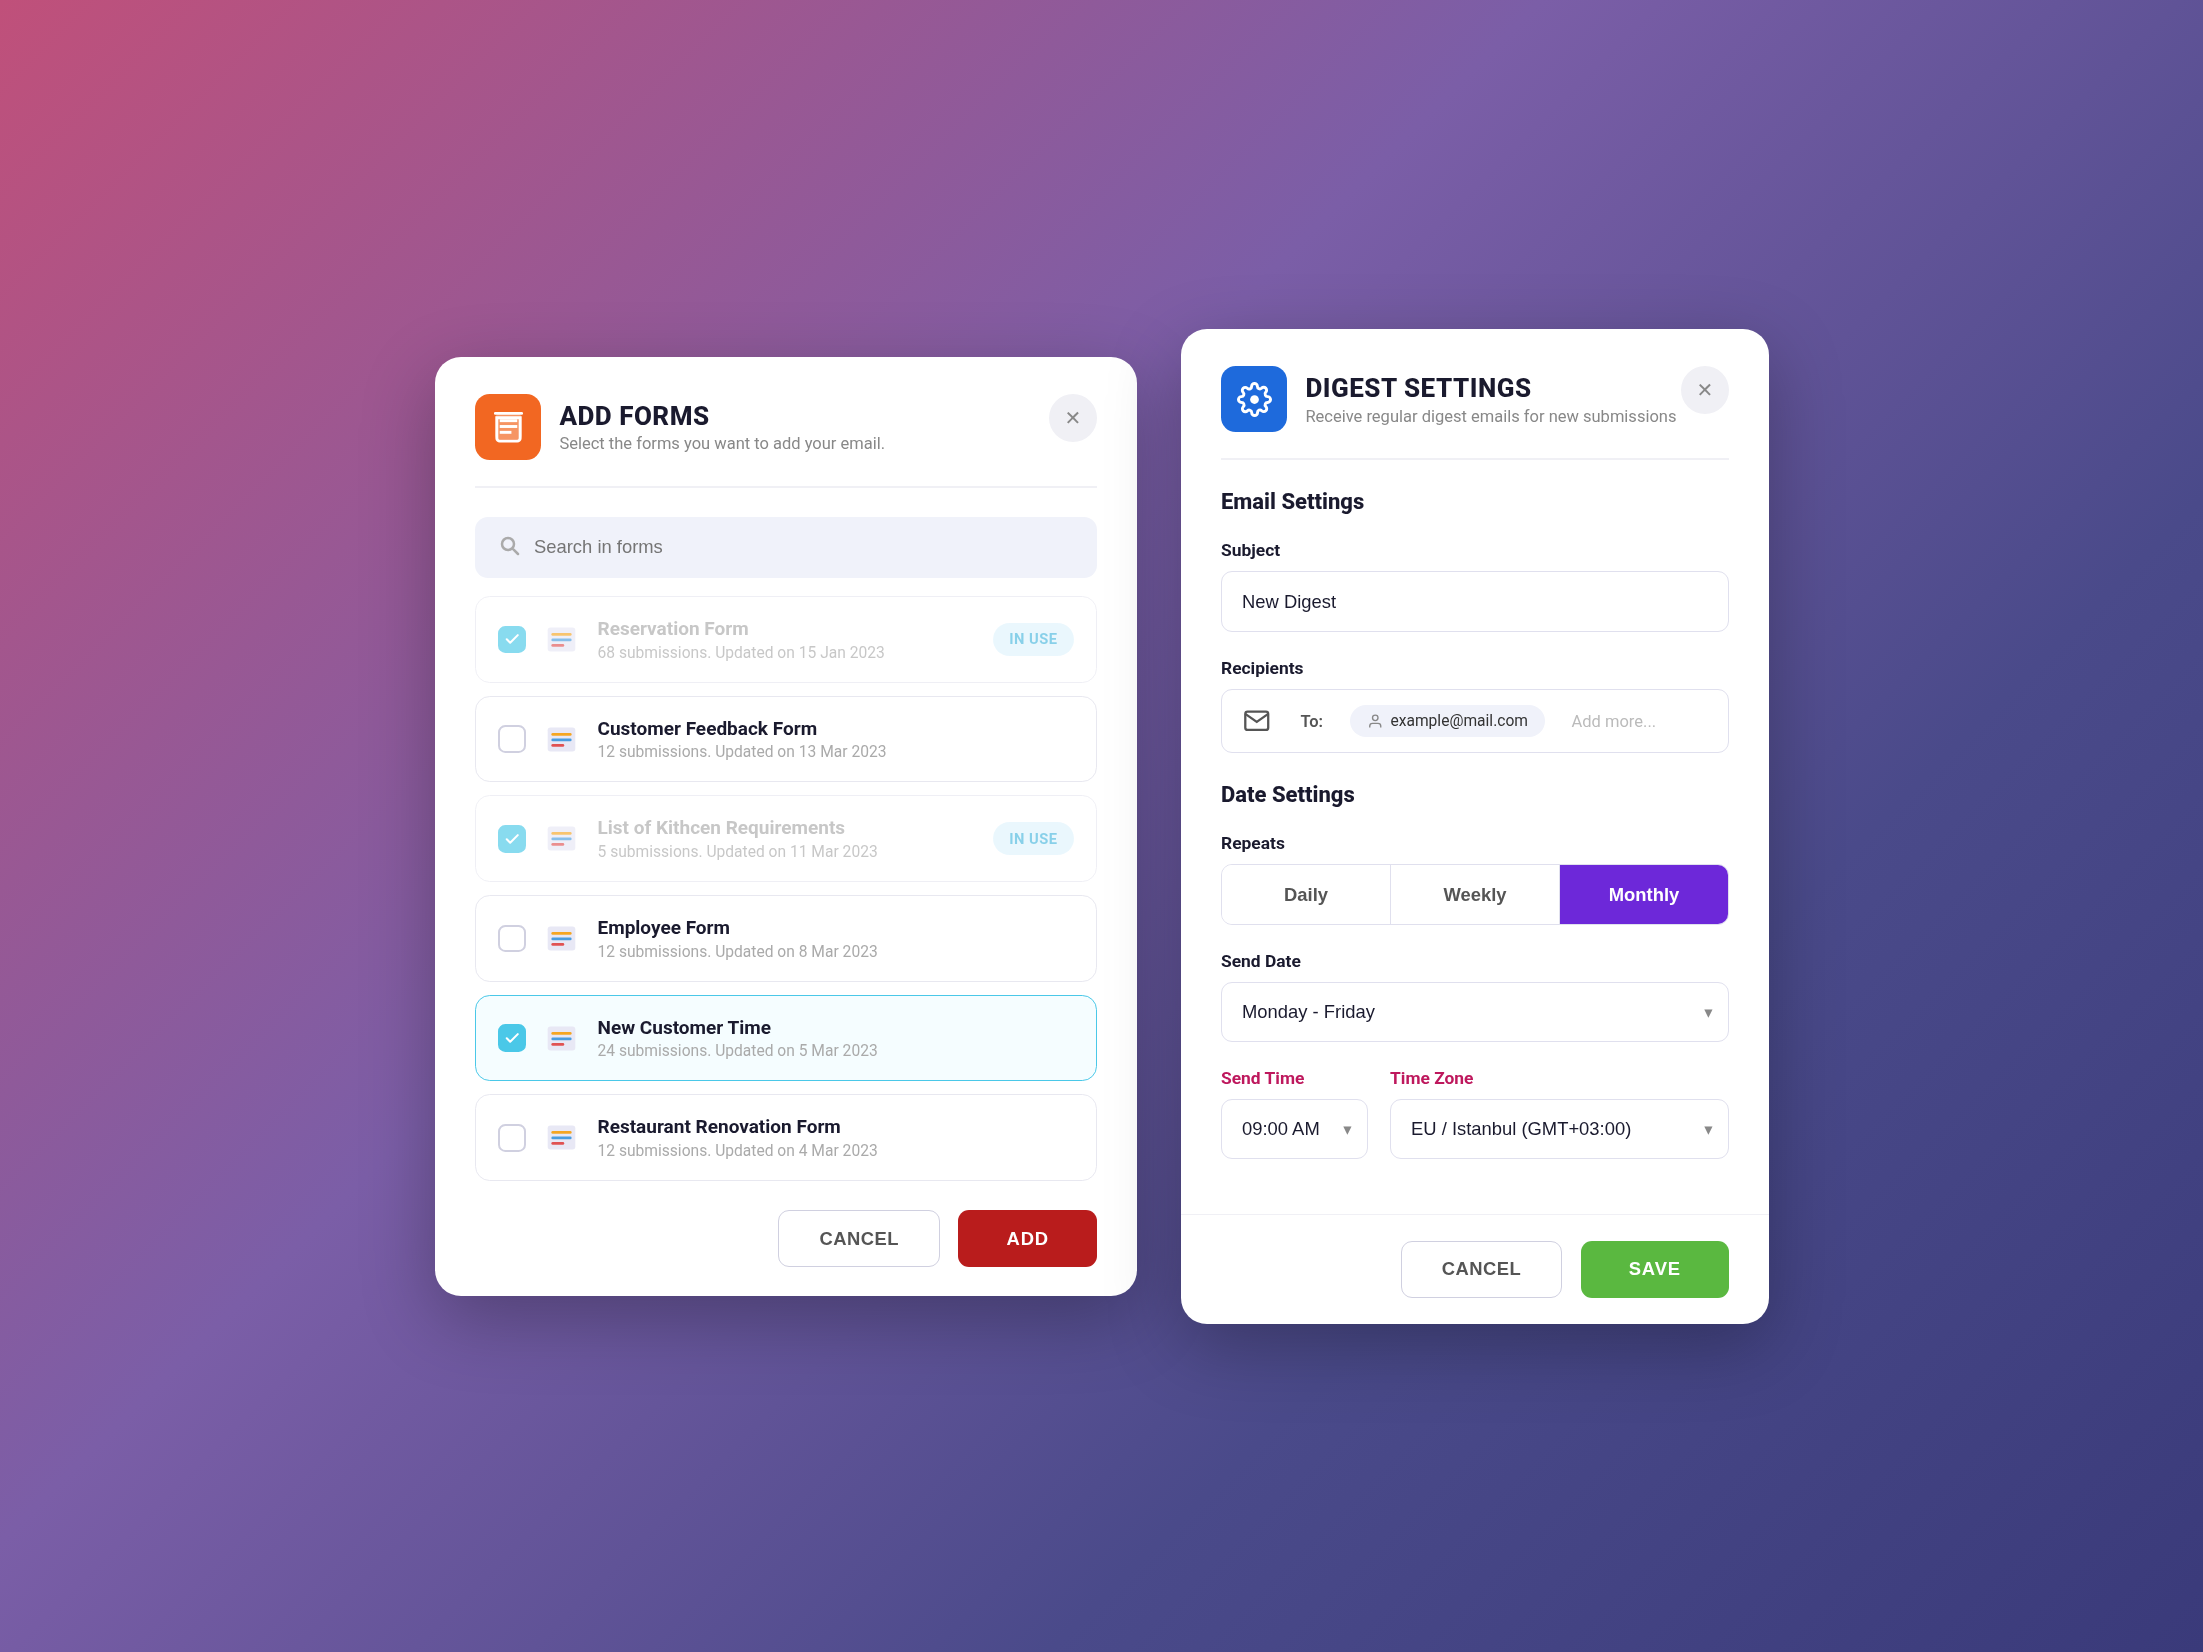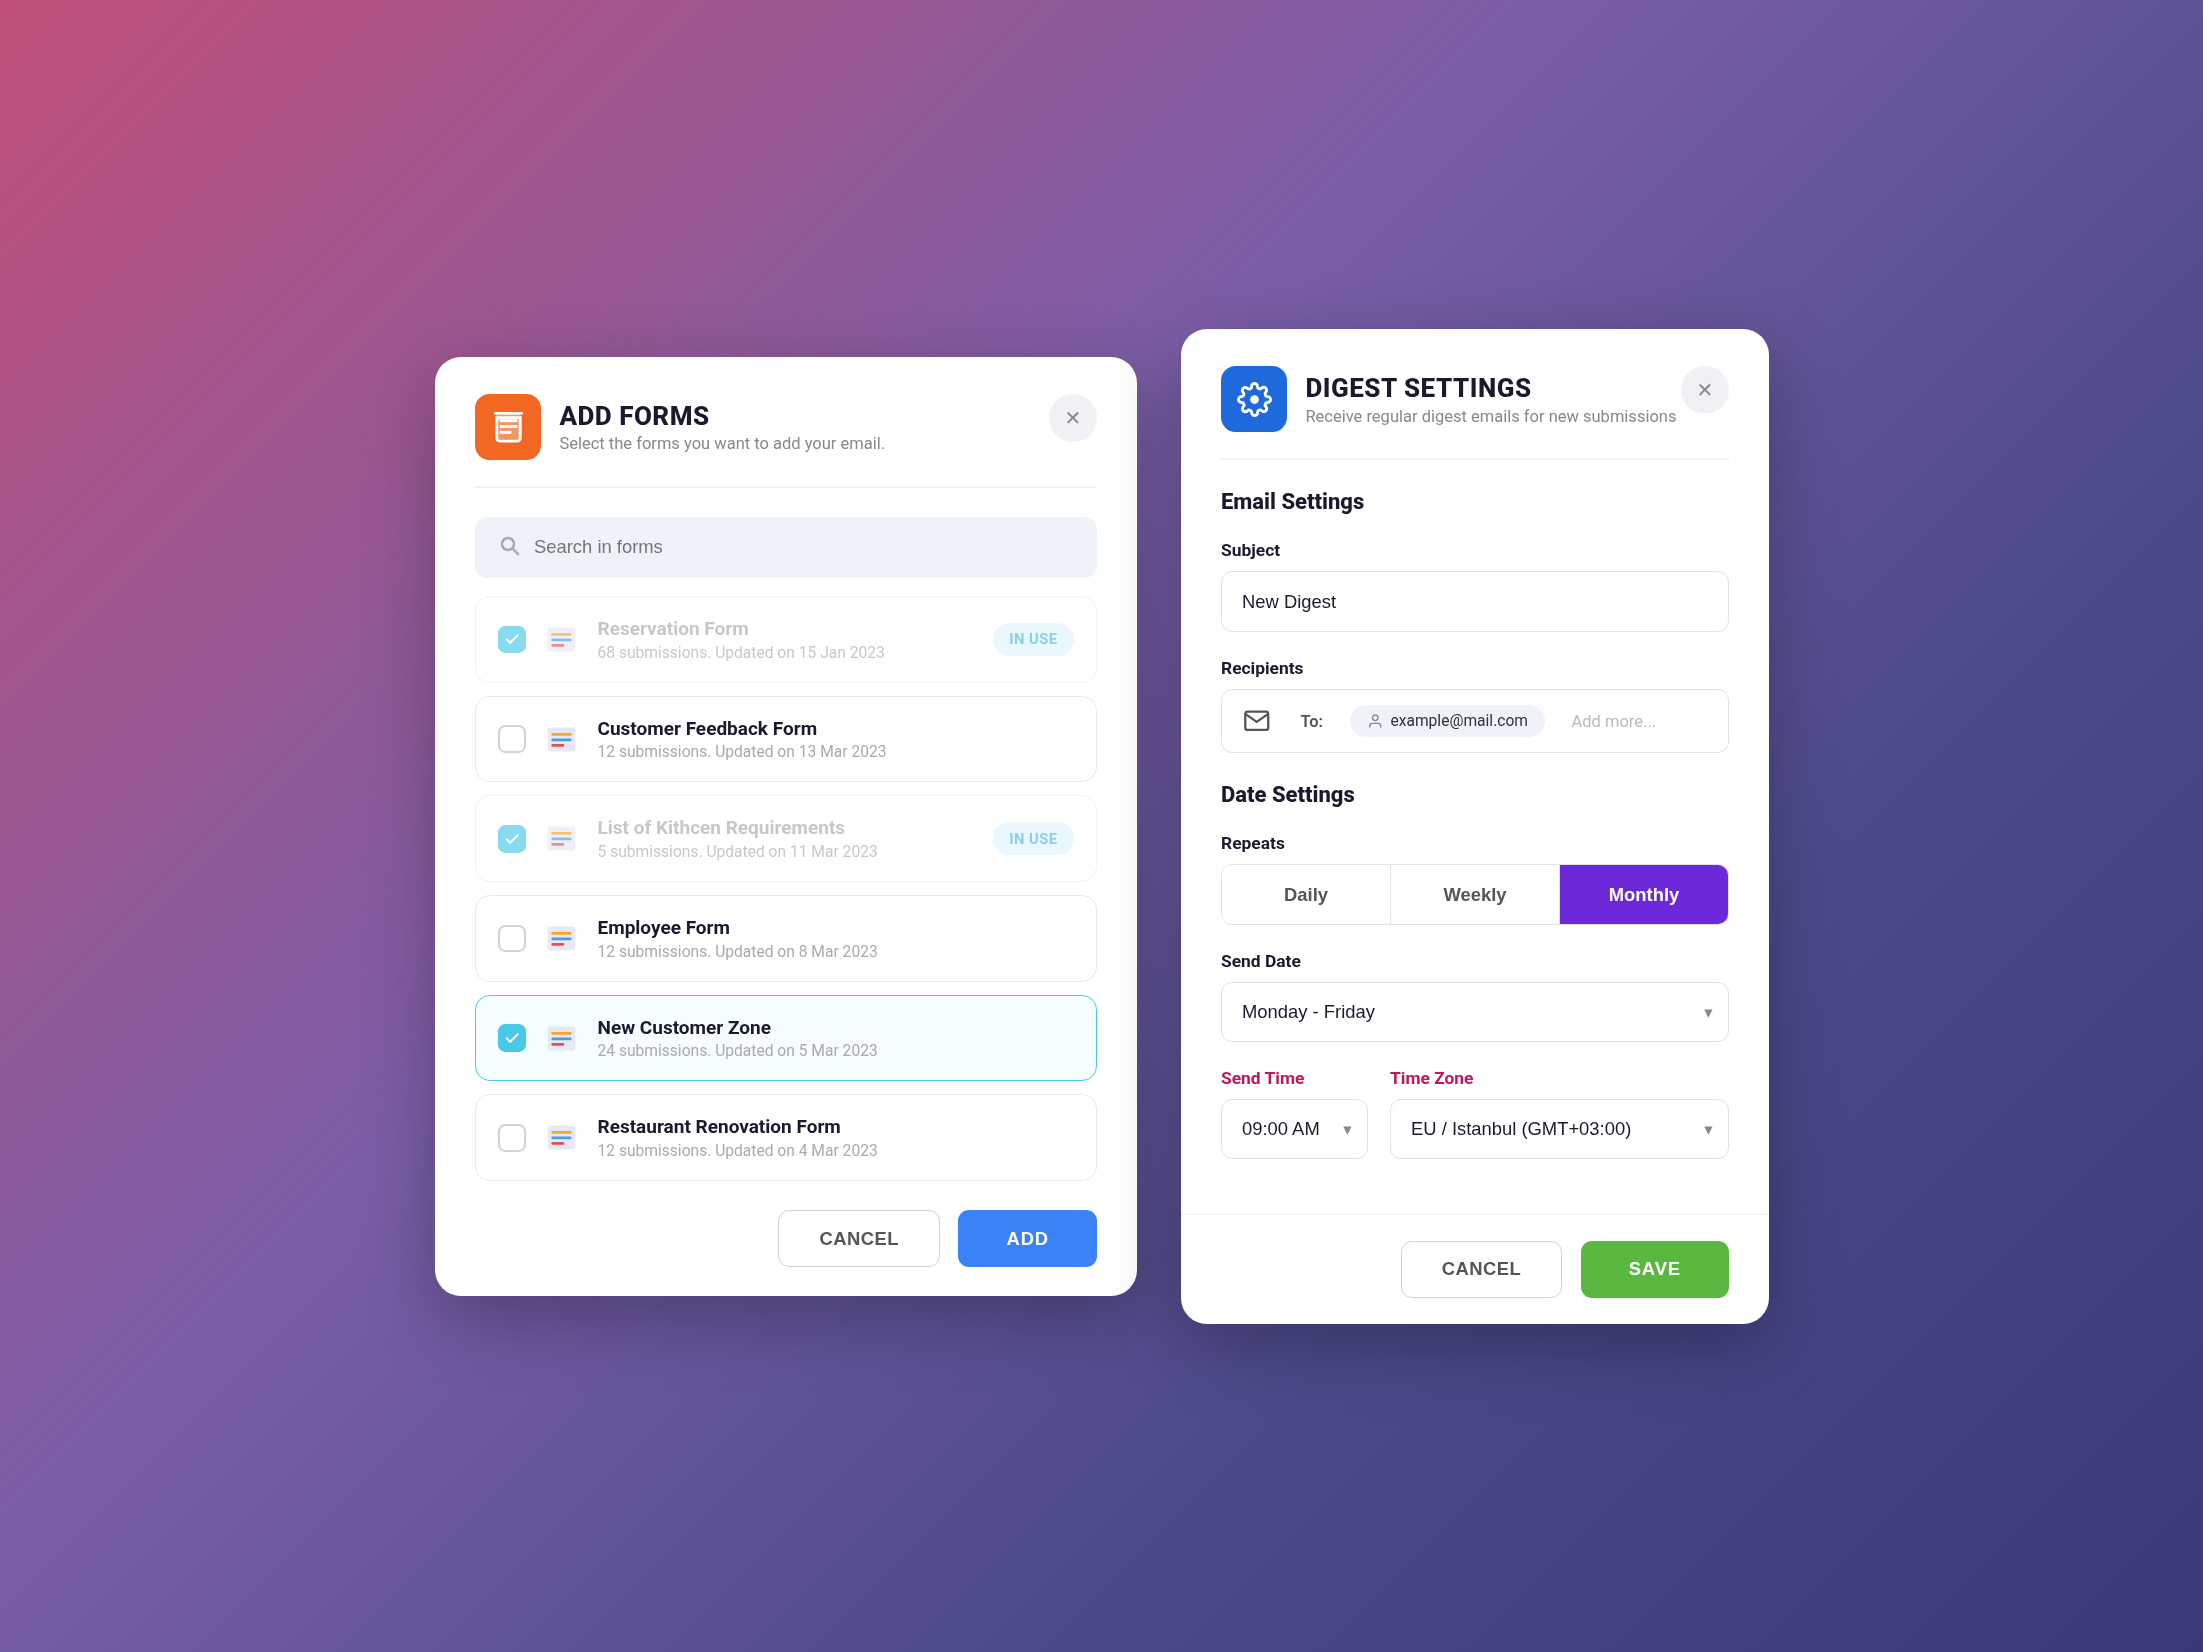--- a/index.html
+++ b/index.html
@@ -230,21 +230,21 @@
       font-weight: 700;
       color: #555;
       cursor: pointer;
       letter-spacing: 0.5px;
     }
 
     .btn-primary {
       padding: 16.5px 48px;
       border-radius: 11px;
       border: none;
-      background: #3b82f6;
+      background: #b91c1c;
       font-size: 18.4px;
       font-weight: 800;
       color: #fff;
       cursor: pointer;
       letter-spacing: 0.9px;
     }
 
     .btn-save {
       background: #5ab840;
       color: #fff;
@@ -557,21 +557,21 @@
       </div>
       <div class="form-icon">
         <svg viewBox="0 0 38 38" fill="none">
           <rect x="4" y="6" width="30" height="26" rx="3" fill="#e8e8f5"></rect>
           <rect x="8" y="12" width="22" height="3" rx="1.5" fill="#f5a623"></rect>
           <rect x="8" y="18" width="22" height="3" rx="1.5" fill="#4a9de0"></rect>
           <rect x="8" y="24" width="14" height="3" rx="1.5" fill="#e05252"></rect>
         </svg>
       </div>
       <div class="form-info">
-        <div class="form-name">New Customer Zone</div>
+        <div class="form-name">New Customer Time</div>
         <div class="form-meta">24 submissions. Updated on 5 Mar 2023</div>
       </div>
     </div>
 
     <div class="form-item">
       <div class="checkbox"></div>
       <div class="form-icon">
         <svg viewBox="0 0 38 38" fill="none">
           <rect x="4" y="6" width="30" height="26" rx="3" fill="#e8e8f5"></rect>
           <rect x="8" y="12" width="22" height="3" rx="1.5" fill="#f5a623"></rect>

